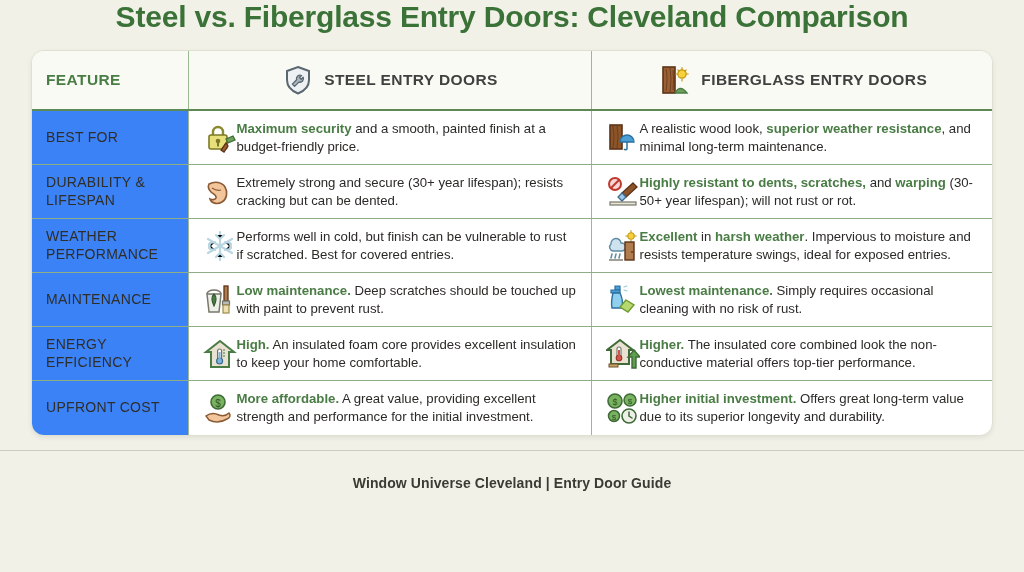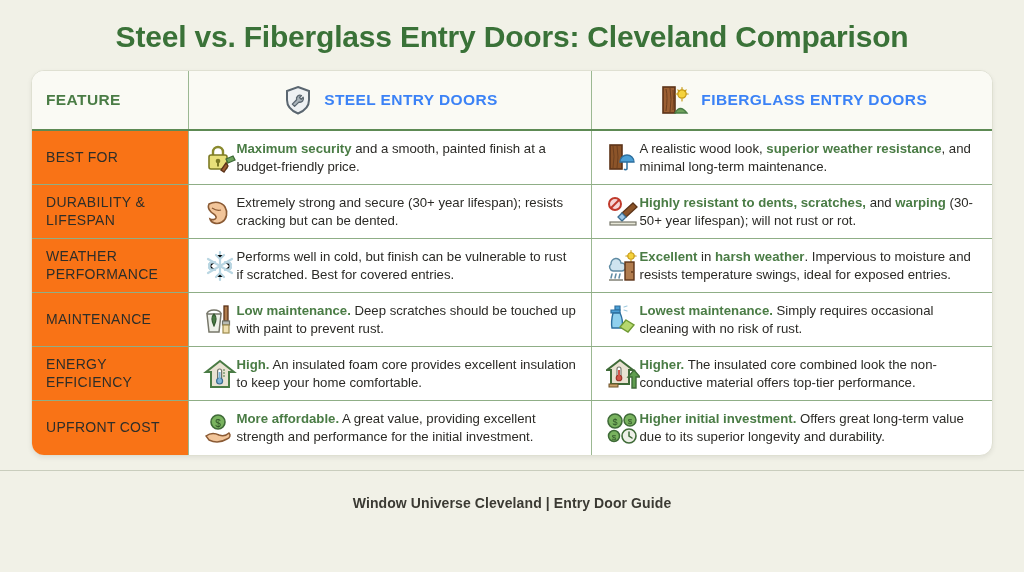--- a/index.html
+++ b/index.html
@@ -10,21 +10,20 @@
     overflow: hidden;
   }
   .page {
     position: relative;
     width: 1024px; height: 572px;
     background: #f1f1e7;
     display: flex; flex-direction: column;
     align-items: center;
   }
   .title {
-    margin-top: 20px;
     font-size: 30px;
     font-weight: bold;
     color: #3a7238;
     letter-spacing: -0.2px;
     text-align: right;
   }
   .subtitle {
     margin-top: 10px;
     font-size: 13.2px;
     color: #33312e;
@@ -61,34 +60,34 @@
     border-right: 1px solid #9bb892;
   }
   thead th.col-head {
     border-right: 1px solid #9bb892;
   }
   thead th.col-head.last { border-right: none; }
   .head-inner {
     display: flex; align-items: center; justify-content: center; gap: 9px;
   }
   .head-label {
-    font-size: 15.5px; font-weight: bold; color: #3b82f6;
+    font-size: 15.5px; font-weight: bold; color: #404040;
     letter-spacing: 0.4px;
   }
 
   tbody td {
     border-bottom: 1px solid #8fae86;
     border-right: 1px solid #9bb892;
     vertical-align: middle;
     padding: 9px 14px;
   }
   tbody td.last { border-right: none; }
   tbody tr:last-child td { border-bottom: none; }
   tbody td.feature-cell {
-    background: #f97316;
+    background: #3b82f6;
     font-size: 14px;
     color: #2f2e29;
     letter-spacing: 0.3px;
     line-height: 1.25;
     text-align: left;
   }
   .cell-inner { display: flex; align-items: flex-end; }
   .cell-text {
     font-size: 13.2px; line-height: 1.33; color: #2b2a26;
   }

